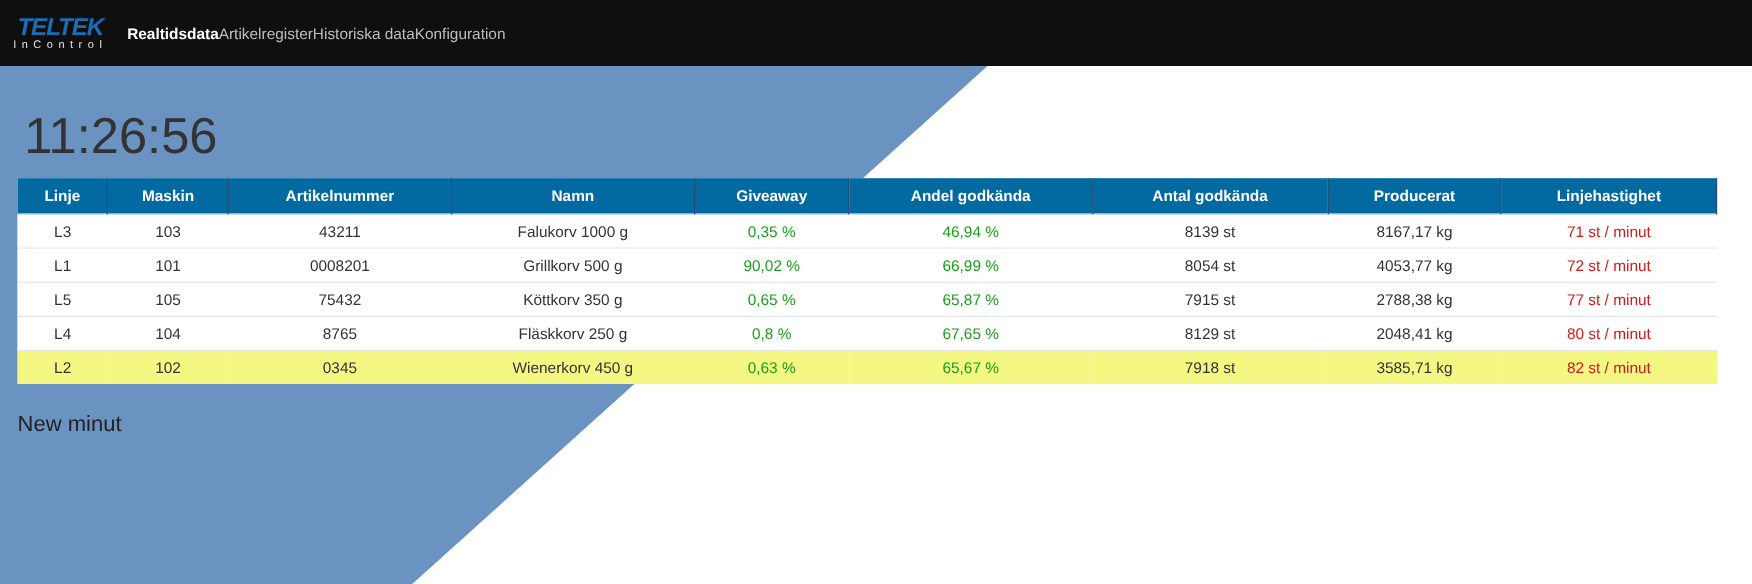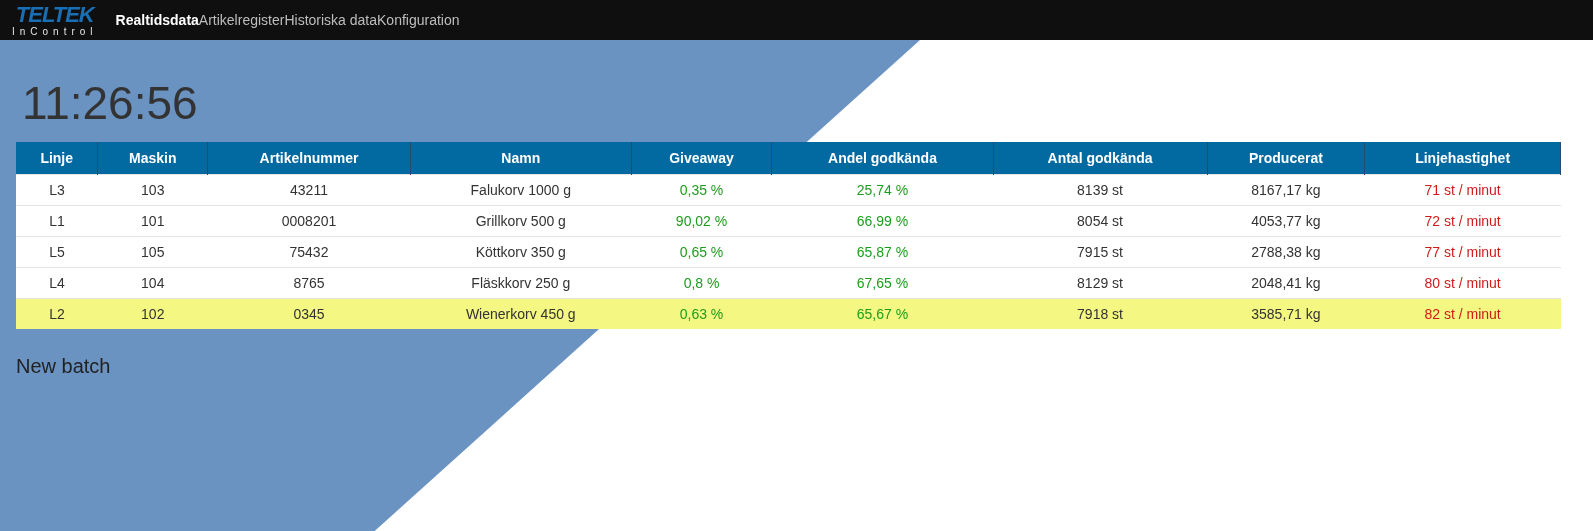--- a/index.html
+++ b/index.html
@@ -10,21 +10,21 @@
     width: 1000px; height: 600px;
     background: #6a93c2;
     transform: skewX(-48deg);
     transform-origin: top left;
     z-index: 0;
   }
   
   .navbar {
     position: relative;
     z-index: 10;
-    height: 40px;
+    height: 60px;
     background: #0f0f0f;
     display: flex;
     align-items: center;
     padding: 0 12px;
     color: #bfbfbf;
     font-size: 14px;
   }
   .brand {
     display: flex;
     flex-direction: column;
@@ -129,21 +129,21 @@
           <th>Linjehastighet</th>
         </tr>
       </thead>
     <tbody id="tbody">
         <tr>
           <td>L3</td>
           <td>103</td>
           <td>43211</td>
           <td>Falukorv 1000 g</td>
           <td class="green">0,35 %</td>
-          <td class="green">25,74 %</td>
+          <td class="green">46,94 %</td>
           <td>8139 st</td>
           <td>8167,17 kg</td>
           <td class="red">71 st / minut</td>
         </tr>
         <tr>
           <td>L1</td>
           <td>101</td>
           <td>0008201</td>
           <td>Grillkorv 500 g</td>
           <td class="green">90,02 %</td>
@@ -181,14 +181,14 @@
           <td>Wienerkorv 450 g</td>
           <td class="green">0,63 %</td>
           <td class="green">65,67 %</td>
           <td>7918 st</td>
           <td>3585,71 kg</td>
           <td class="red">82 st / minut</td>
         </tr>
       </tbody>
   </table>
 
-  <div class="new-batch">New batch</div>
+  <div class="new-batch">New minut</div>
 </div>
 
 </body></html>

